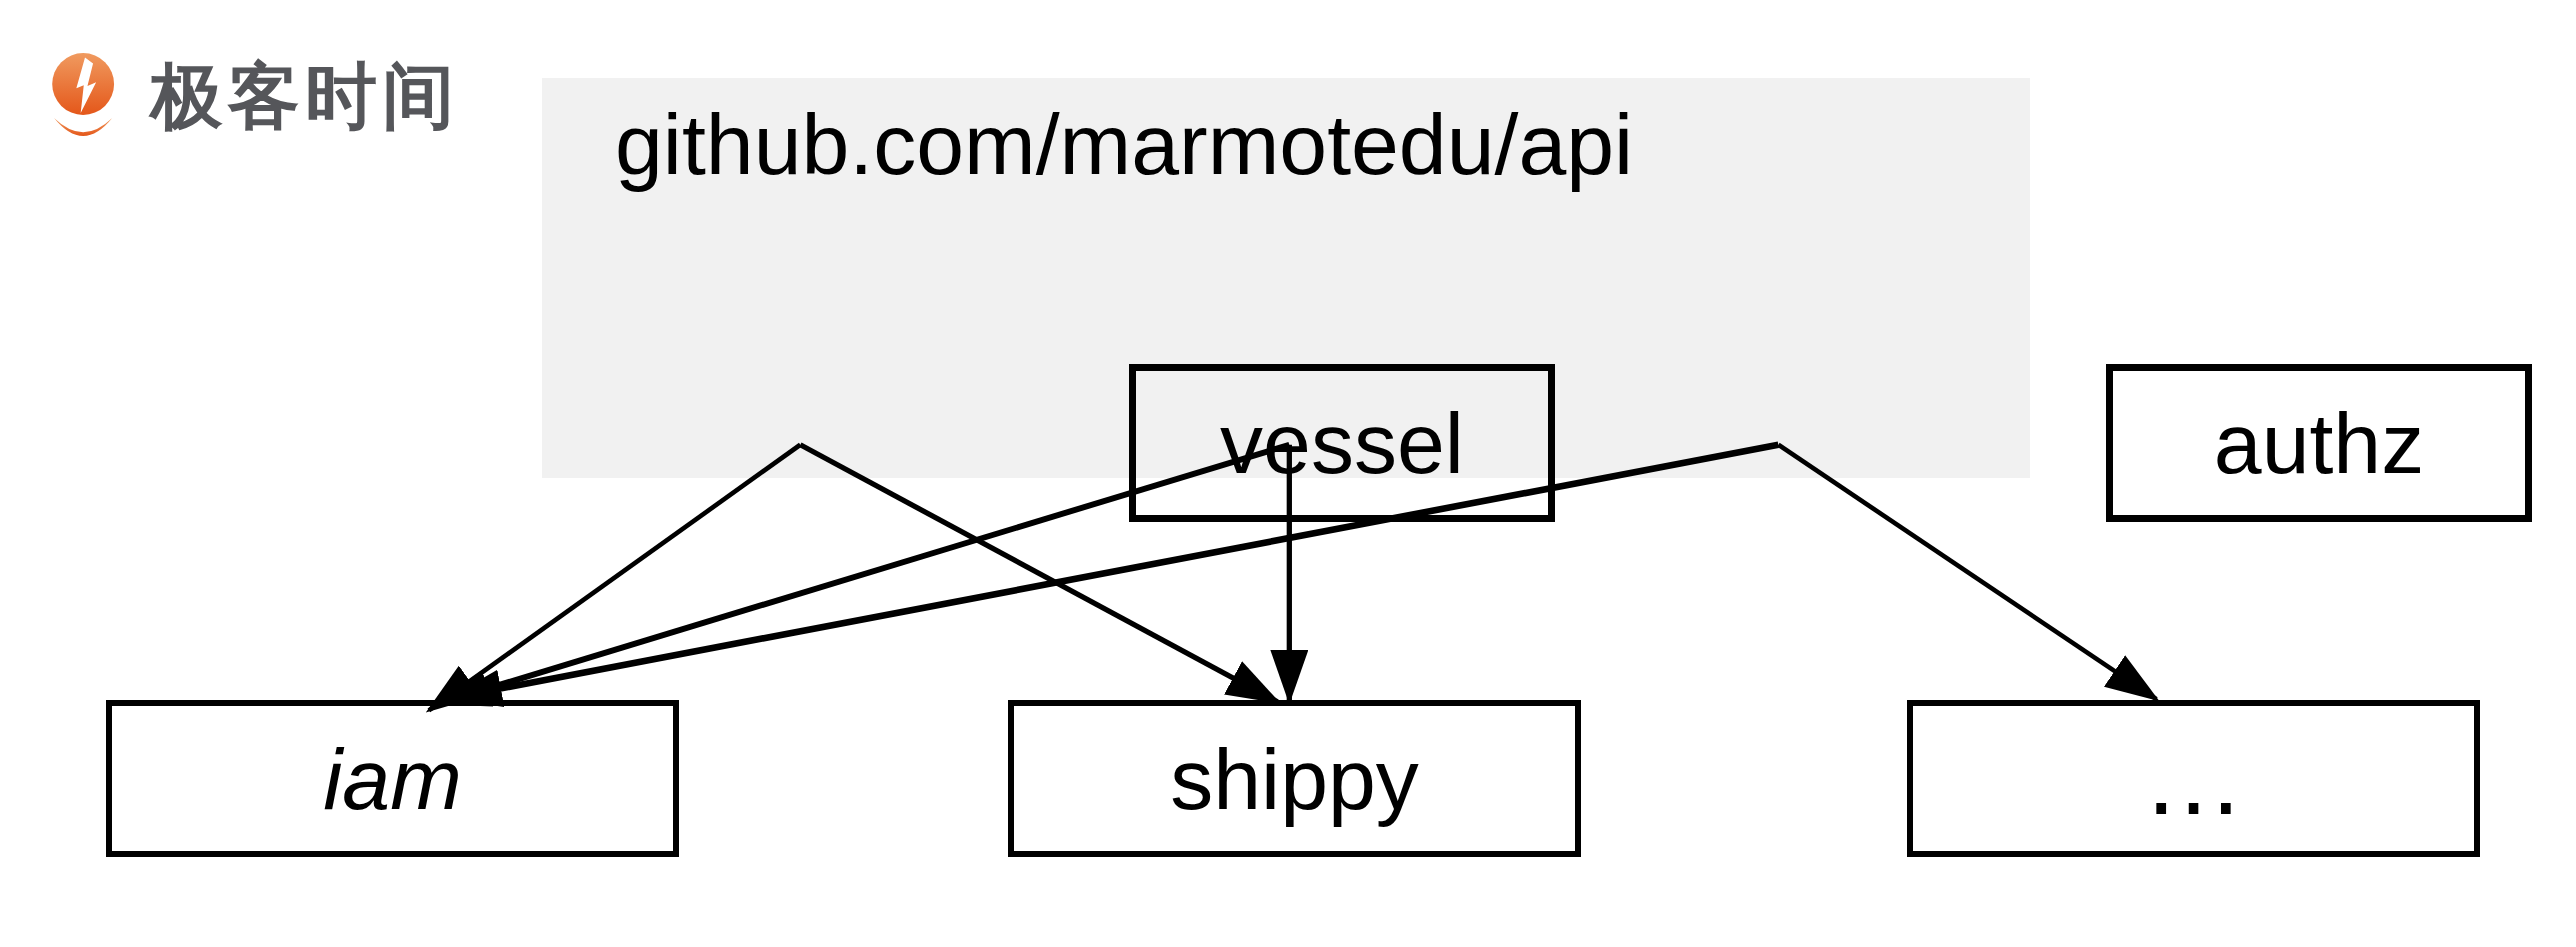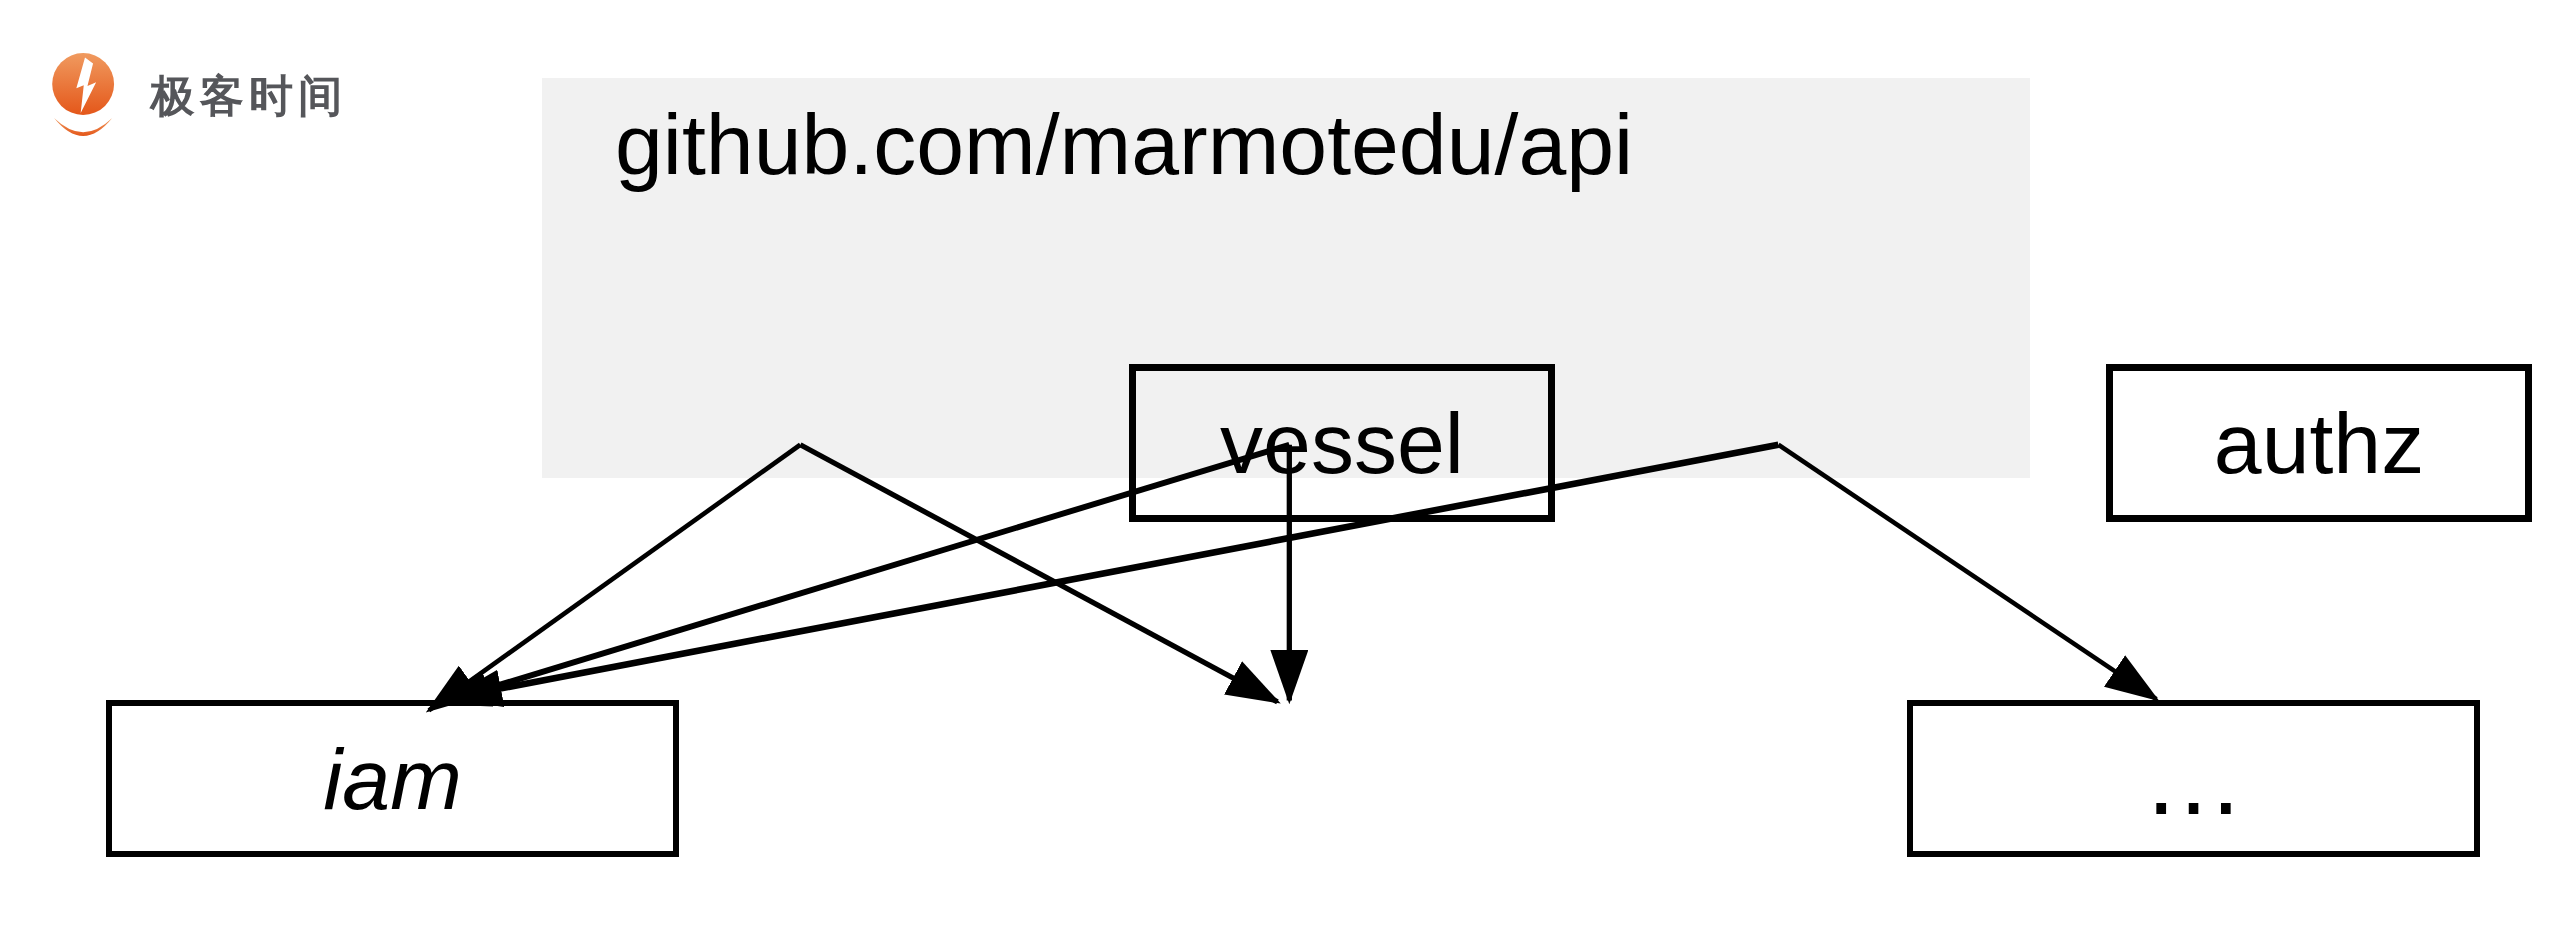--- a/index.html
+++ b/index.html
@@ -8,21 +8,21 @@
     width:2576px;height:947px;
     background:#ffffff;
     font-family:"Liberation Sans", sans-serif;
     overflow:hidden;
   }
   
   #logo{position:absolute;left:46px;top:50px;display:flex;align-items:center;}
   #logo-icon{width:78px;height:99px;}
   #logo-text{
     margin-left:26.4px;
-    font-size:44px;
+    font-size:72px;
     letter-spacing:5.3px;
     font-weight:600;
     color:#55565a;
     line-height:1;
     transform:translateY(-4px);
   }
   
   #repo-panel{
     position:absolute;left:542px;top:78px;
     width:1488px;height:400px;
@@ -82,20 +82,23 @@
       <span>vessel</span>
     </div>
     <div class="node-box pkg-box" id="box-authz">
       <span>authz</span>
     </div>
   </div>
 
   <div class="node-box consumer-box" id="box-iam">
     <span>iam</span>
   </div>
+  <div class="node-box consumer-box" id="box-shippy">
+    <span>shippy</span>
+  </div>
   <div class="node-box consumer-box" id="box-dots">
     <span>…</span>
   </div>
 
   <svg id="edges-svg" viewBox="0 0 3896 1433" xmlns="http://www.w3.org/2000/svg">
     <defs>
       <marker id="arrowhead" viewBox="0 0 10 7" refX="9.3" refY="3.5" markerUnits="userSpaceOnUse" markerWidth="82" markerHeight="58" orient="auto">
         <path d="M0,0 L10,3.5 L0,7 Z" fill="#000000"></path>
       </marker>
     </defs>

